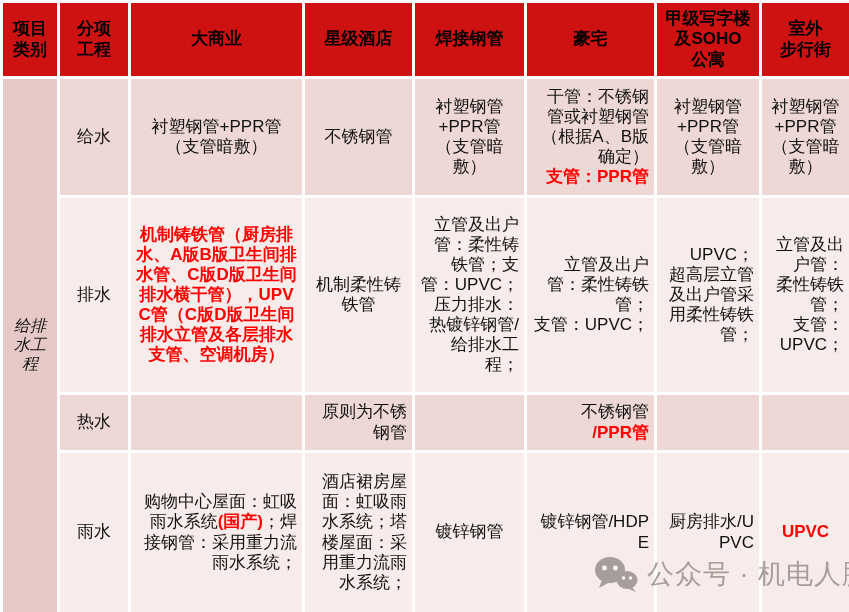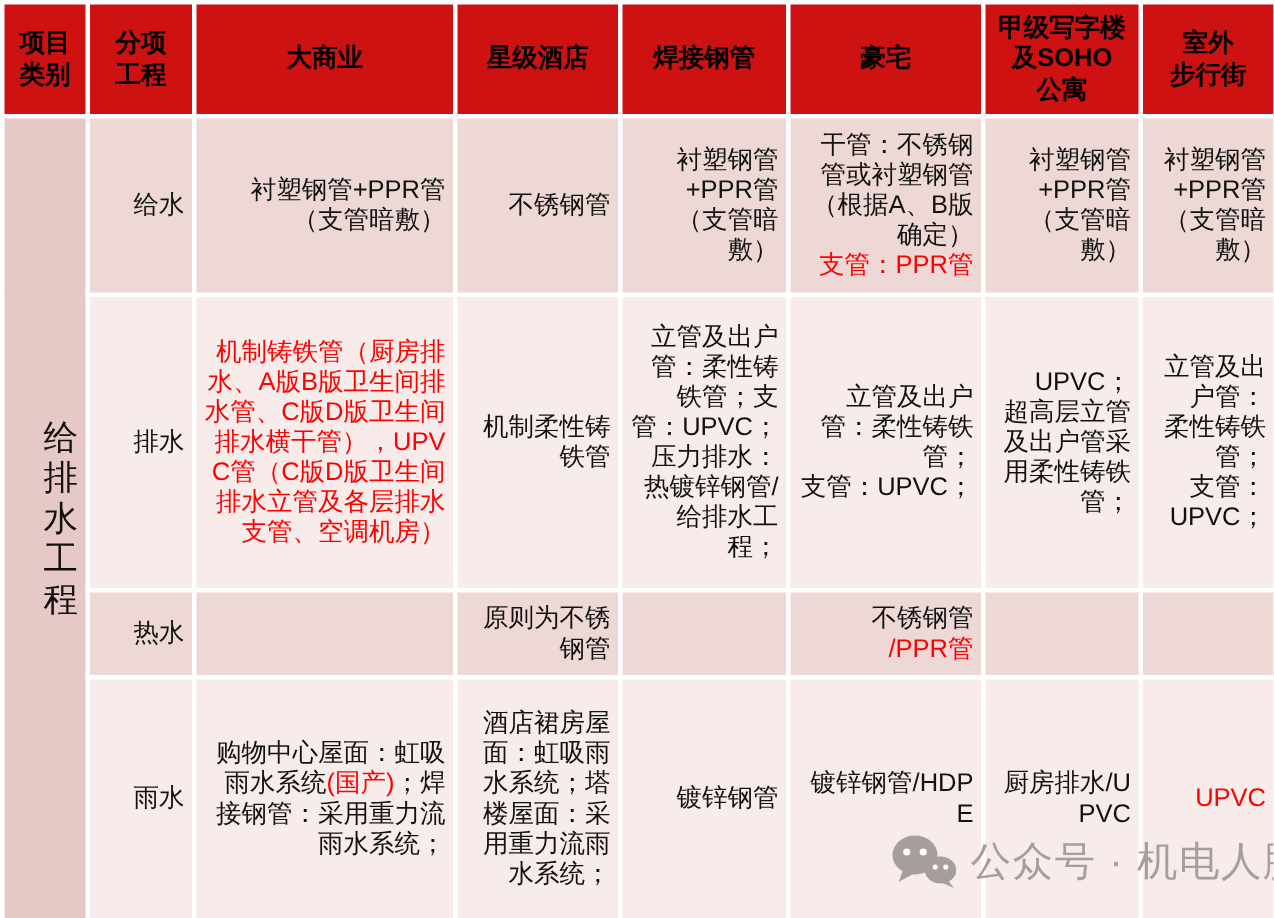--- a/index.html
+++ b/index.html
@@ -40,31 +40,31 @@
   th{
     background:var(--header-bg);
     color:#000;
     font-size:17px;
     font-weight:bold;
     line-height:1.18;
   }
   td{
     font-size:17px;
     line-height:1.18;
-    text-align:right;
   }
   td.shade0{background:var(--row-dark);}
   td.shade1{background:var(--row-light);}
   td.cat{
     background:var(--category-bg);
     font-weight:normal;
-    font-size:23px;
+    font-size:16px;
+    font-style:italic;
   }
   td.left{text-align:right;}
-  .red{color:var(--red-text);}
+  .red{color:var(--red-text);font-weight:bold;}
   .watermark{
     position:absolute;
     left:594px;top:556px;
     display:flex;align-items:center;gap:9px;
     color:var(--watermark-gray);
     font-size:27px;
     letter-spacing:1px;
     pointer-events:none;
     white-space:nowrap;
   }

